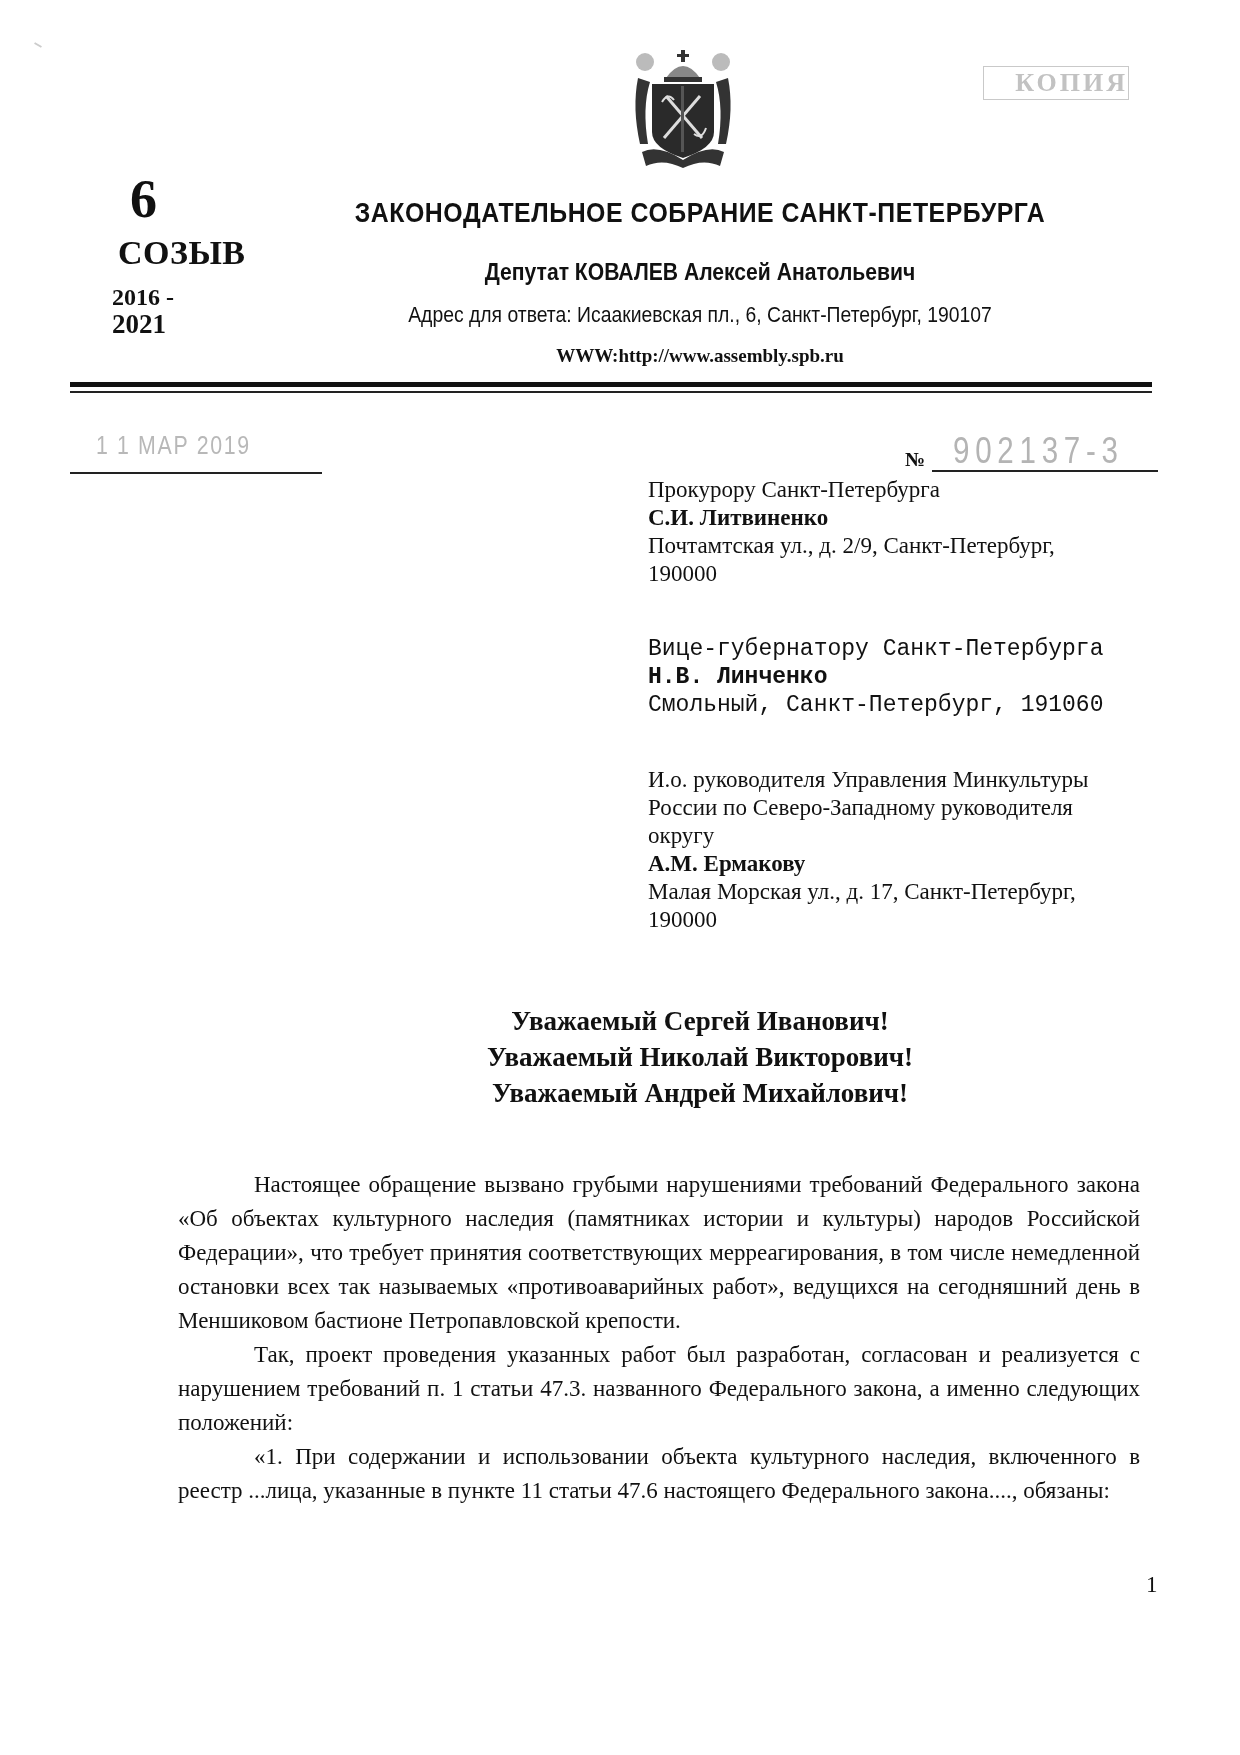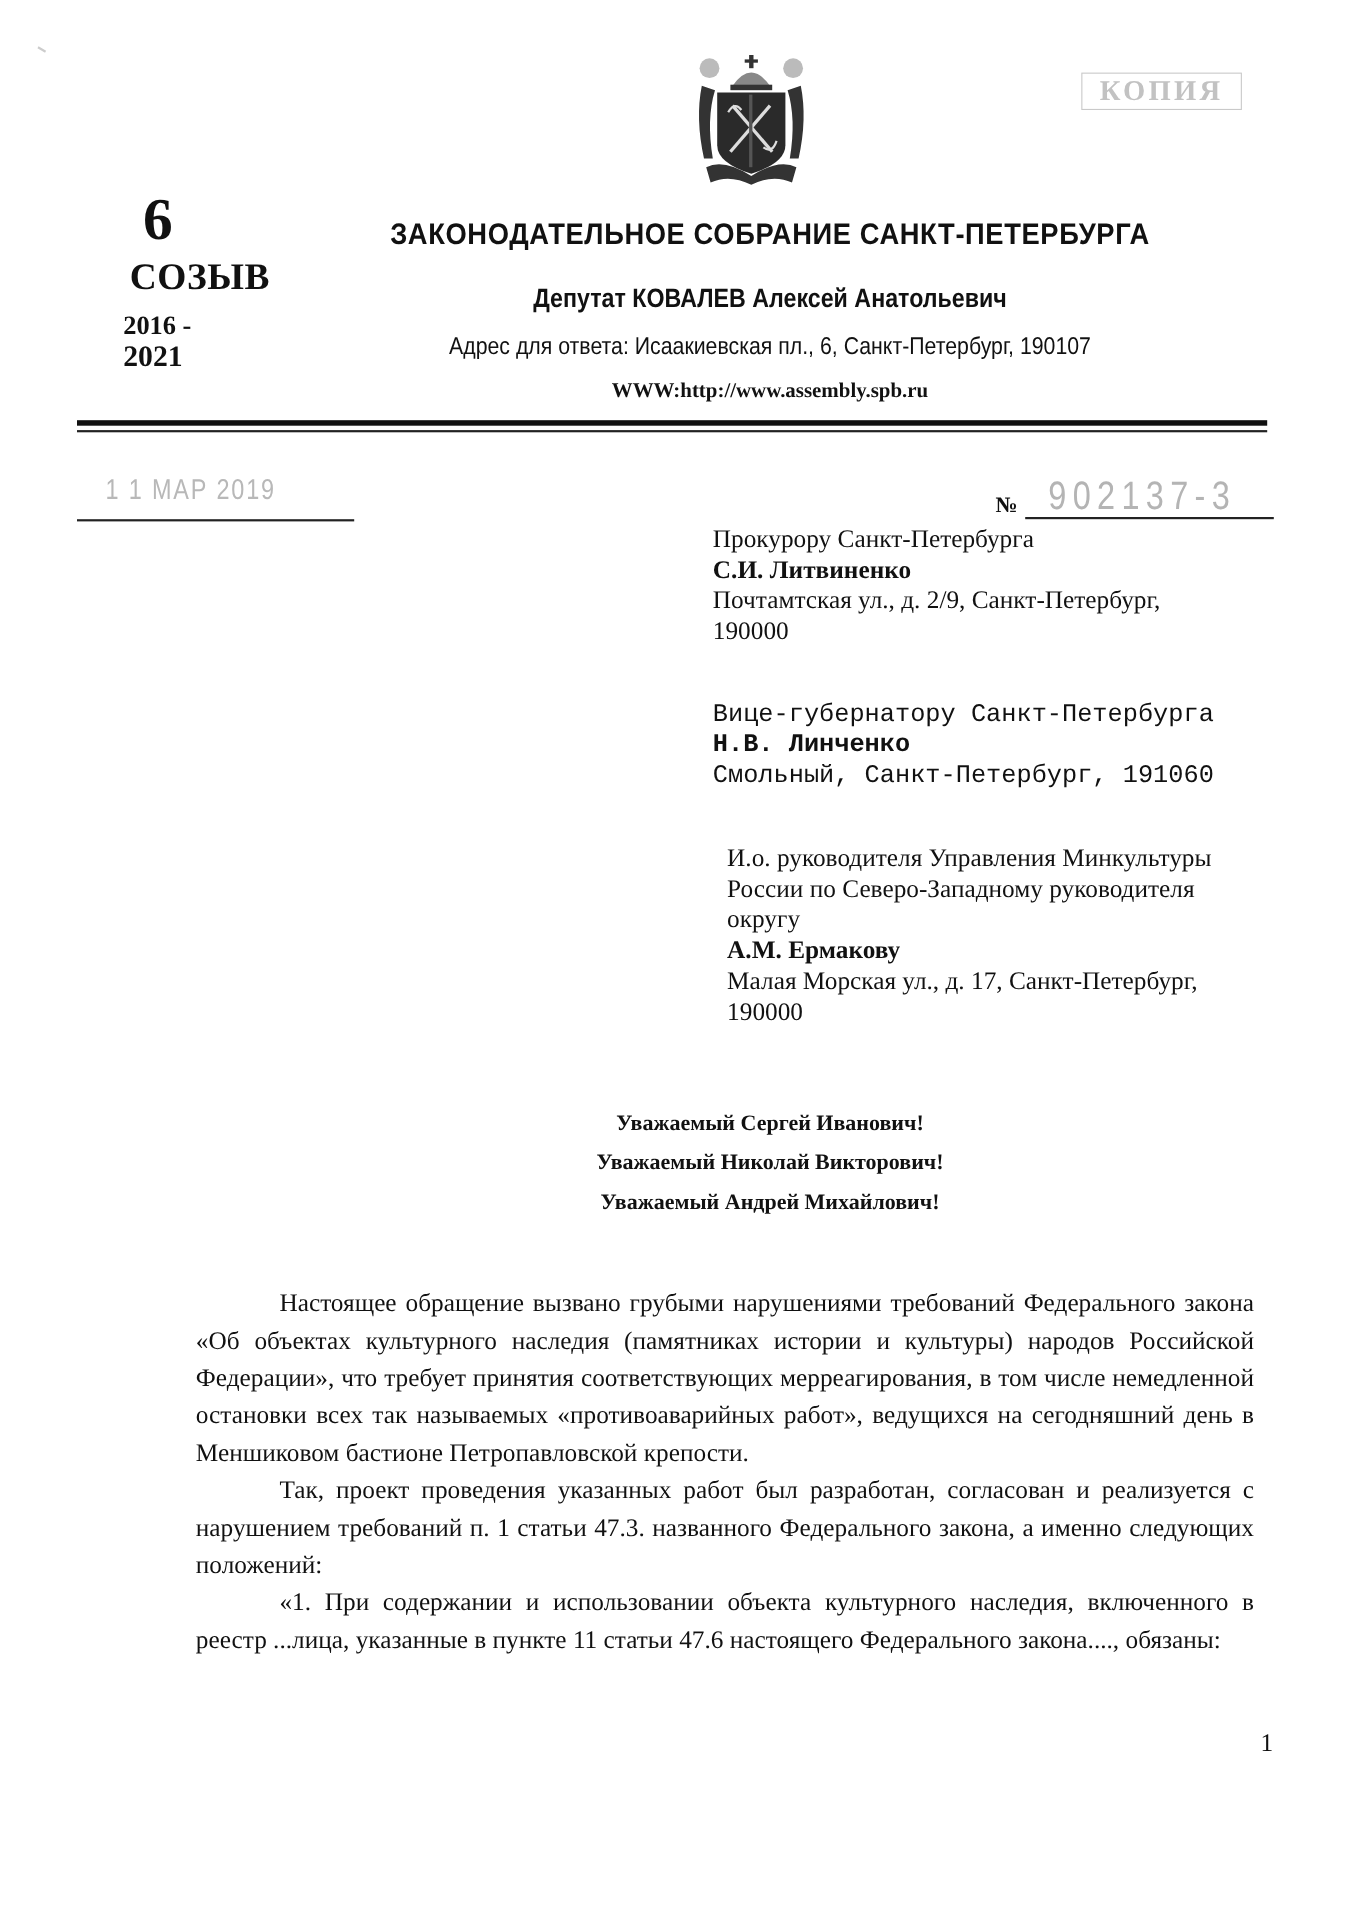--- a/index.html
+++ b/index.html
@@ -5,21 +5,21 @@
   html, body { margin: 0; padding: 0; background: #ffffff; }
   body { width: 1240px; height: 1755px; position: relative; overflow: hidden;
          font-family: "Liberation Serif", "DejaVu Serif", serif; color: #111; }
   .abs { position: absolute; }
 
   
   #emblem { left: 628px; top: 48px; width: 110px; height: 122px; }
 
   
   #stamp { left: 983px; top: 66px; width: 146px; height: 34px; border: 1.5px solid #c9c9c9;
-           color: #c2c2c2; font-size: 26px; letter-spacing: 3px; text-align: center; line-height: 32px;
+           color: #c2c2c2; font-size: 26px; letter-spacing: 3px; text-align: right; line-height: 32px;
            font-family: "Liberation Serif", serif; font-weight: bold; box-sizing: border-box; }
 
   
   .conv { font-weight: bold; color: #111; font-family: "Liberation Serif", serif; }
   #conv-num { left: 130px; top: 168px; font-size: 54px; }
   #conv-label { left: 86px; top: 234px; font-size: 34px; letter-spacing: 0.5px; margin-left: 32px; }
   #conv-y1 { left: 112px; top: 284px; font-size: 24px; }
   #conv-y2 { left: 112px; top: 309px; font-size: 27px; font-family: Liberation Serif, serif; }
 
   
@@ -42,24 +42,24 @@
   #num-sign { left: 905px; top: 448px; font-size: 20px; font-weight: bold; }
   #num-value { left: 953px; top: 430px; font-size: 36px; color: #b4b4b4; letter-spacing: 7px;
                font-family: "Liberation Sans", sans-serif; transform: scaleX(0.82); transform-origin: left; }
   #num-line { left: 932px; top: 470px; width: 226px; height: 1.5px; background: #222; }
 
   
   .recip { left: 648px; width: 520px; font-size: 23px; line-height: 28px; }
   .recip .bold { font-weight: bold; }
   #recip-0 { top: 476px; }
   #recip-1 { top: 635px; font-family: Liberation Mono, monospace; }
-  #recip-2 { top: 766px; margin-left: 13px; }
+  #recip-2 { top: 766px; }
 
   
-  #greetings { left: 300px; width: 800px; top: 1003px; text-align: center; font-size: 20px;
+  #greetings { left: 300px; width: 800px; top: 1003px; text-align: center; font-size: 27px;
                font-weight: bold; line-height: 36px; }
 
   
   #body { left: 178px; width: 962px; top: 1168px; font-size: 23px; line-height: 34px; text-align: justify; }
   #body p { margin: 0; text-indent: 76px; }
 
   #page-number { left: 1146px; top: 1572px; font-size: 23px; }
 
   #corner-mark { left: 34px; top: 44px; width: 8px; height: 2px; background: #ccc; transform: rotate(30deg); }
 </style>

